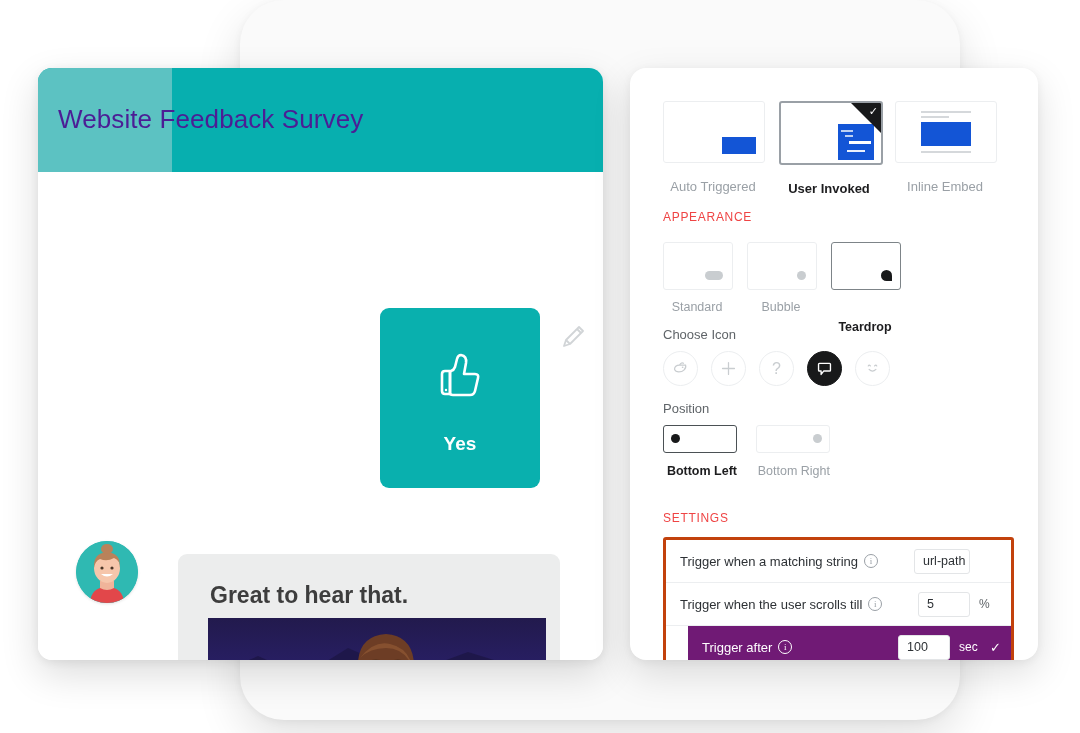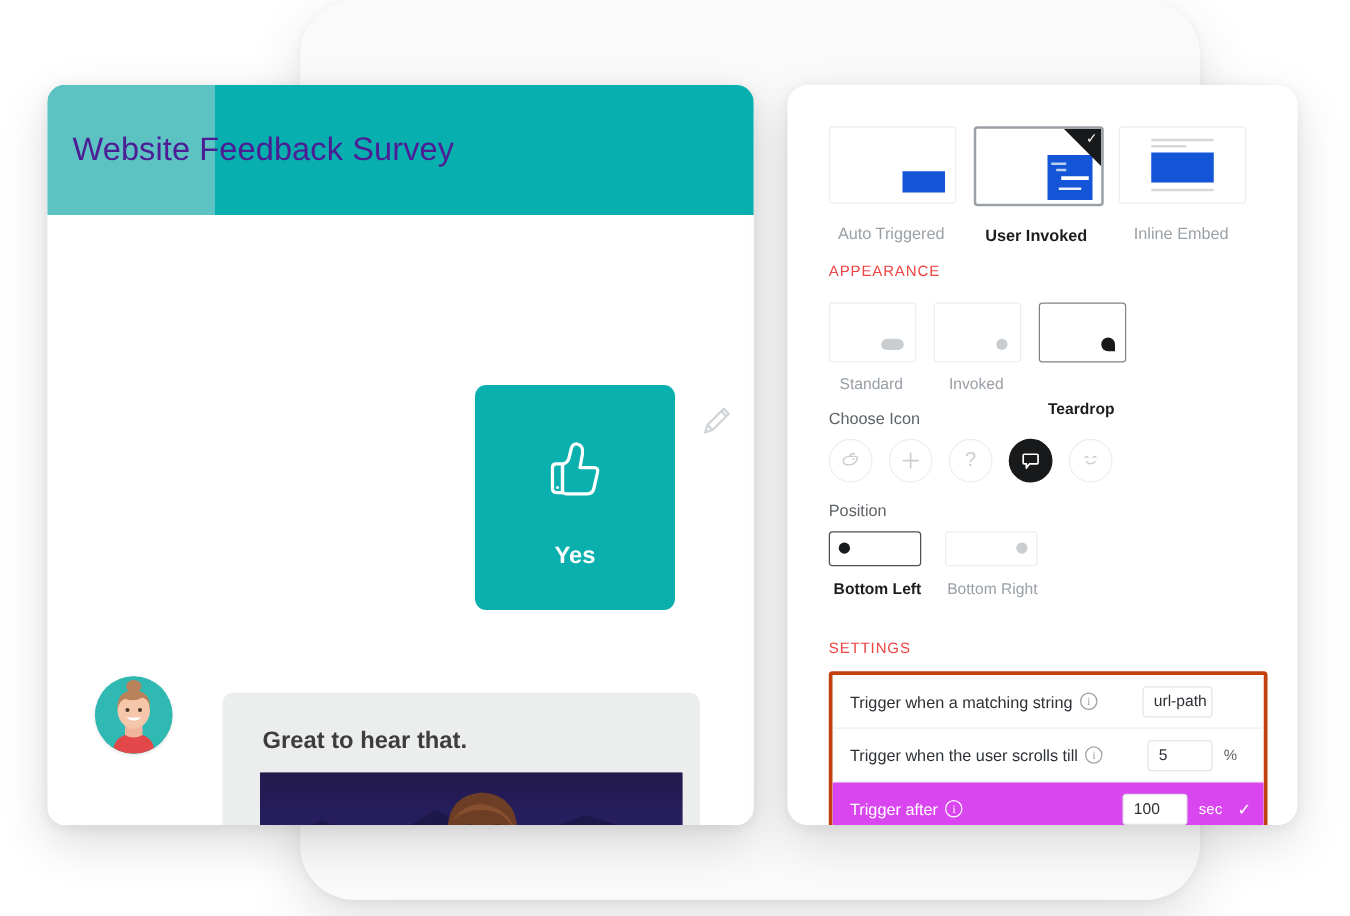--- a/index.html
+++ b/index.html
@@ -48,21 +48,21 @@
   }
   .avatar{
     position:absolute;left:38px;top:369px;width:62px;height:62px;border-radius:50%;
     overflow:hidden;background:#2fb9b2;box-shadow:0 1px 3px rgba(0,0,0,.12);
   }
   .bubble{
     position:absolute;left:140px;top:382px;width:382px;height:200px;
     background:#eceded;border-radius:9px 9px 0 0;
   }
   .bubble-text{
-    position:absolute;left:32px;top:28px;color:#3d3d3d;font-size:19px;
+    position:absolute;left:32px;top:28px;color:#3d3d3d;font-size:23px;
   }
   .gif{
     position:absolute;left:30px;top:64px;width:338px;height:136px;overflow:hidden;
     background:#1a1038;
   }
 
   
   .panel{
     position:absolute;left:630px;top:68px;width:408px;height:592px;
     background:#ffffff;border-radius:16px;overflow:hidden;
@@ -135,21 +135,21 @@
   
   .settings{
     position:absolute;left:33px;top:469px;width:345px;
     border:3px solid #c2410c;border-radius:3px;background:#fff;overflow:hidden;
   }
   .srow{
     position:relative;height:42px;display:flex;align-items:center;
     border-bottom:1px solid #eceef0;padding:0 0 0 14px;
   }
   .srow:last-child{border-bottom:none;}
-  .srow.dark{background:#d946ef;}
+  .srow.dark{background:#701a75;margin-left:22px;}
   .srow-label{font-size:13px;color:#2d3135;display:flex;align-items:center;gap:6px;}
   .srow.dark .srow-label{color:#ffffff;}
   .info{
     display:inline-flex;width:12px;height:12px;border-radius:50%;
     border:1px solid #9aa0a6;color:#9aa0a6;font-size:9px;line-height:10px;
     align-items:center;justify-content:center;font-family:"Liberation Serif", serif;
   }
   .srow.dark .info{border-color:#fff;color:#fff;}
   .srow-right{position:absolute;right:10px;display:flex;align-items:center;gap:9px;}
   .sinput{
@@ -305,21 +305,21 @@
         <div class="ap">
           <div class="ap-box">
               <div class="pill"></div>
             </div>
           <div class="ap-label">Standard</div>
         </div>
         <div class="ap">
           <div class="ap-box">
               <div class="dot"></div>
             </div>
-          <div class="ap-label">Invoked</div>
+          <div class="ap-label">Bubble</div>
         </div>
         <div class="ap">
           <div class="ap-box sel">
               <div class="teardrop"></div>
             </div>
           <div class="ap-label sel">Teardrop</div>
         </div>
       </div>
 
       <div class="field-label" style="left:33px;top:259px;">Choose Icon</div>

